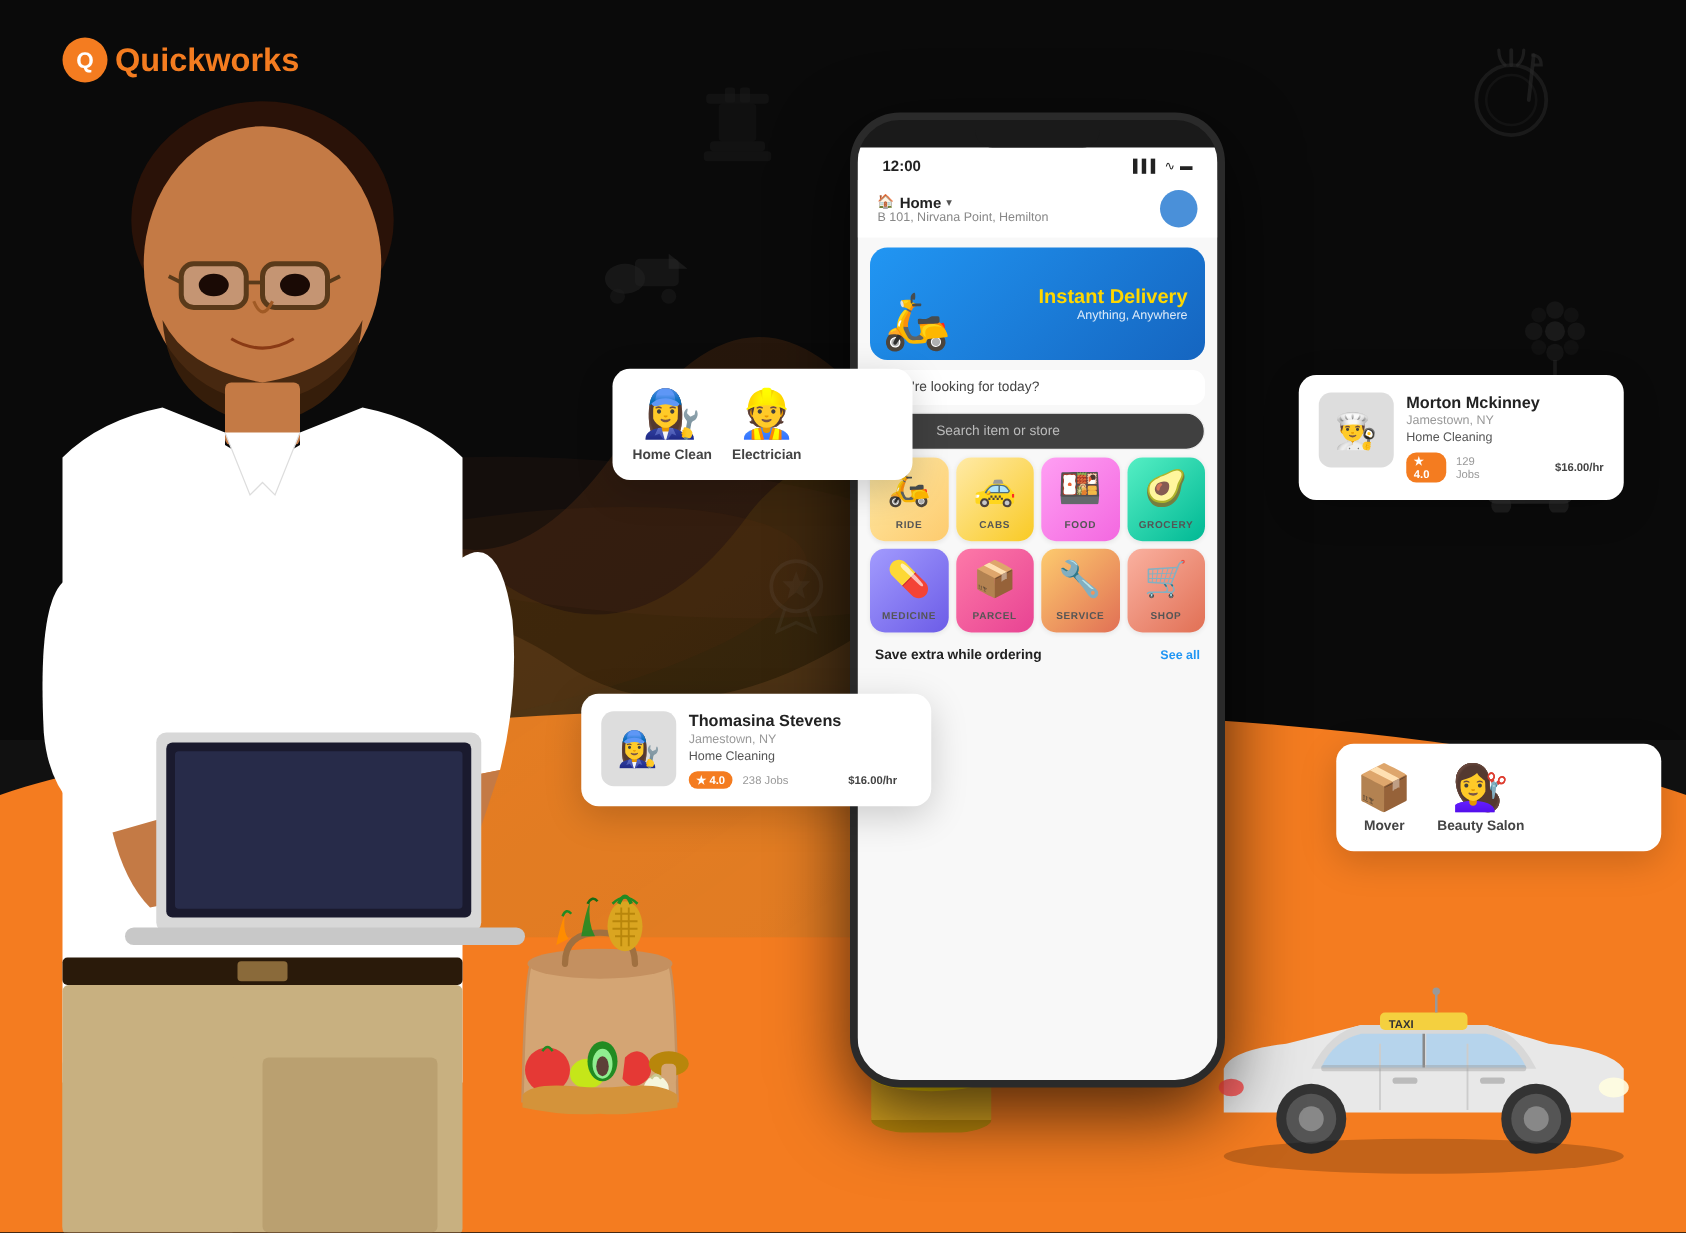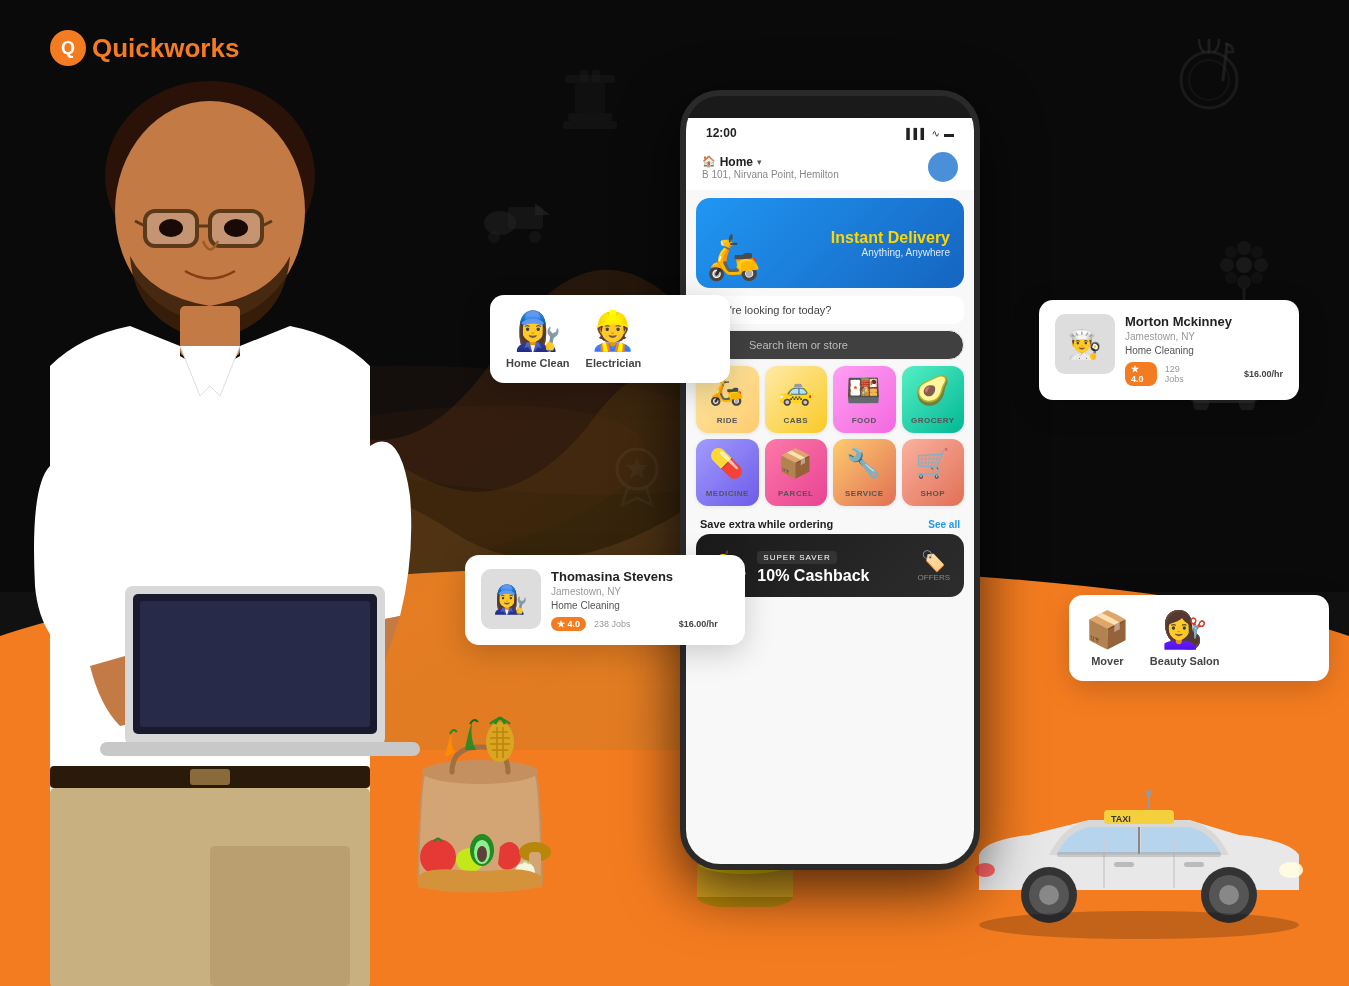--- a/index.html
+++ b/index.html
@@ -711,31 +711,20 @@
           <span class="grid-item-emoji">🛒</span>
           <span class="grid-item-label">SHOP</span>
         </div>
       </div>
 
       <div class="save-section">
         <span class="save-title">Save extra while ordering</span>
         <span class="see-all">See all</span>
       </div>
 
-      <div class="super-saver">
-        <div class="saver-delivery-guy">🛵</div>
-        <div class="saver-content">
-          <span class="saver-badge">SUPER SAVER</span>
-          <div class="saver-cashback">10% Cashback</div>
-        </div>
-        <div>
-          <div class="offers-icon-area">🏷️</div>
-          <span class="offers-label">OFFERS</span>
-        </div>
-      </div>
 
     </div>
   </div>
 </div>
 
 <div class="floating-card service-card">
   <div class="service-item">
     <span class="service-item-icon">👩‍🔧</span>
     <span>Home Clean</span>
   </div>

